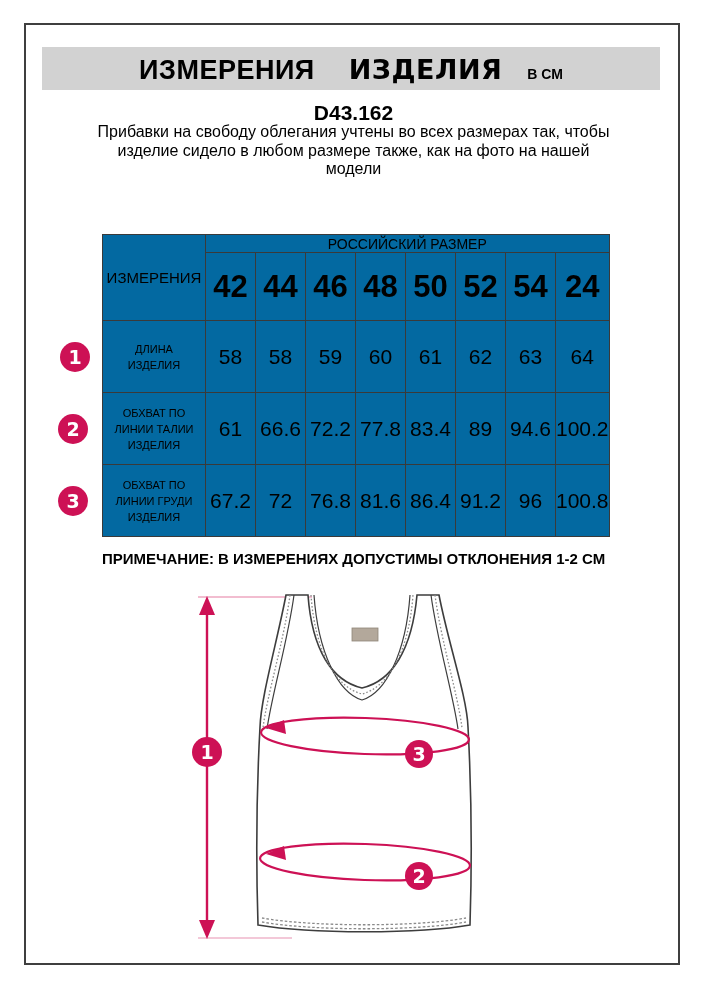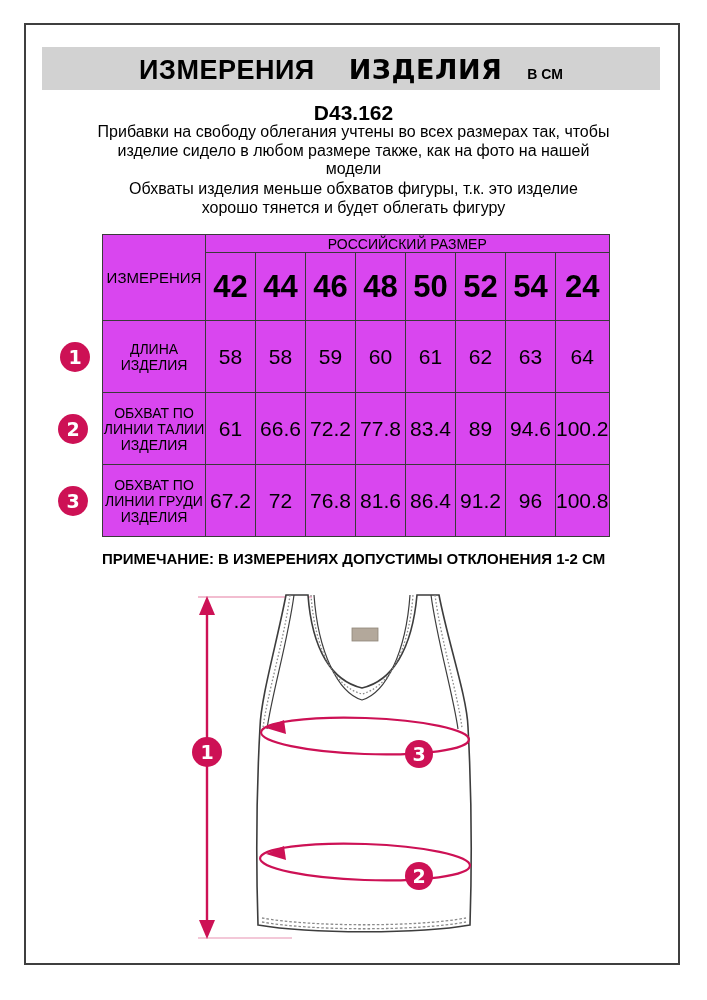--- a/index.html
+++ b/index.html
@@ -43,27 +43,27 @@
   .para-1 { top: 123px; width: 512px; }
   .para-2 { top: 180px; width: 502px; }
   table.size-table {
     position: absolute; left: 102px; top: 234px;
     border-collapse: collapse;
     table-layout: fixed;
   }
   .size-table td, .size-table th {
     border: 1.6px solid #3a3a3a;
     text-align: center; vertical-align: middle;
-    padding: 0; background: #d946ef;
+    padding: 0; background: #0369a1;
   }
   .corner-cell { width: 103px; font-size: 15px; font-weight: normal; }
   .group-cell { height: 18px; font-size: 14px; font-weight: normal; }
   .size-cell { width: 50px; height: 68px; font-size: 31px; font-weight: bold; }
   .val-cell { height: 72px; font-size: 21px; }
-  .row-label { font-size: 14px; line-height: 16px; white-space: pre-line; font-weight: normal; }
+  .row-label { font-size: 11px; line-height: 16px; white-space: pre-line; font-weight: normal; }
   .marker {
     position: absolute;
     width: 30px; height: 30px; border-radius: 50%;
     background: #cd1155;
     color: #fff; font-weight: bold; font-size: 19px;
     display: flex; align-items: center; justify-content: center;
     font-family: "DejaVu Sans", sans-serif;
   }
   .marker-1 { left: 60px; top: 342px; }
   .marker-2 { left: 58px; top: 414px; }
@@ -88,21 +88,20 @@
 
   <div class="title-bar">
     <span class="title-w1">ИЗМЕРЕНИЯ</span>
     <span class="title-w2">ИЗДЕЛИЯ</span>
     <span class="title-unit">В СМ</span>
   </div>
 
   <div class="model-code">D43.162</div>
 
   <div class="para para-1">Прибавки на свободу облегания учтены во всех размерах так, чтобы изделие сидело в любом размере также, как на фото на нашей модели</div>
-  <div class="para para-2">Обхваты изделия меньше обхватов фигуры, т.к. это изделие хорошо тянется и будет облегать фигуру</div>
 
   <table class="size-table">
     <tbody>
       <tr>
         <td class="corner-cell" rowspan="2">ИЗМЕРЕНИЯ</td>
         <td class="group-cell" colspan="8">РОССИЙСКИЙ РАЗМЕР</td>
       </tr>
       <tr>
         <td class="size-cell">42</td>
         <td class="size-cell">44</td>

